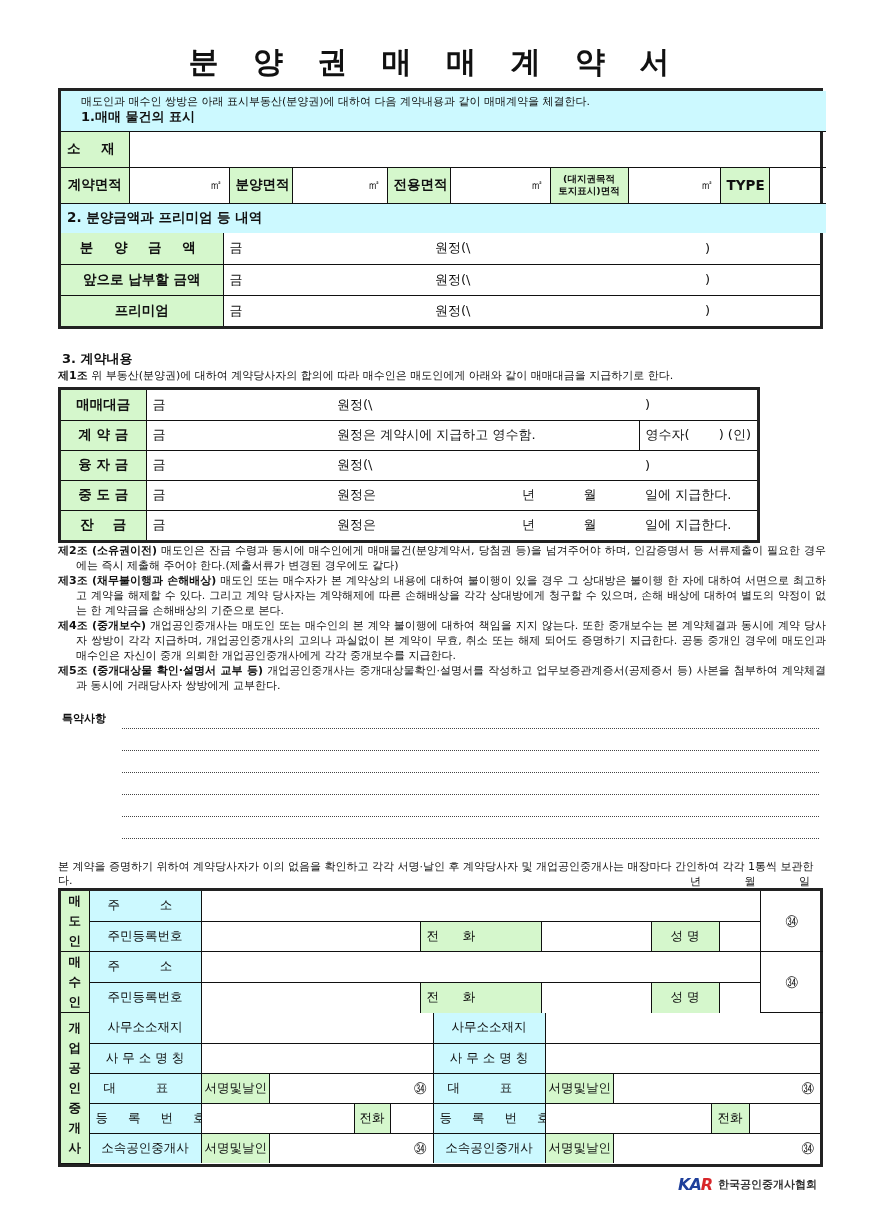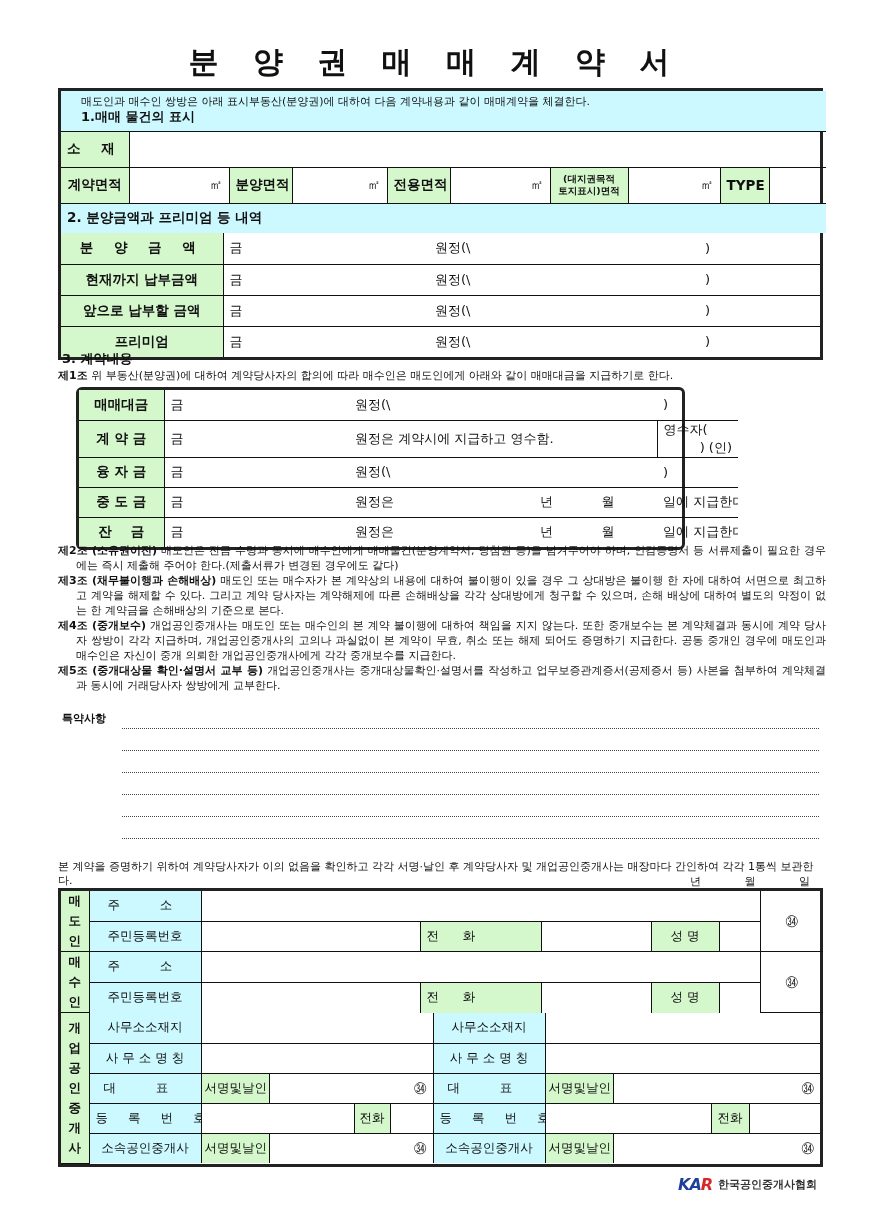--- a/index.html
+++ b/index.html
@@ -27,21 +27,21 @@
   #sec1 { left: 58px; top: 88px; width: 765px; }
   #sec1 .head td { height: 40px; vertical-align: top; padding-top: 4px; padding-left: 20px; }
   .intro { font-size: 11px; line-height: 14px; }
   .head-title { font-size: 13px; font-weight: bold; line-height: 16px; }
   .sec2-title { font-size: 13.5px; font-weight: bold; }
   .small2 { font-size: 9.5px; line-height: 12px; text-align: center; font-weight: bold; padding: 0 6px; }
 
   .s3-heading { position: absolute; left: 62px; top: 350px; font-size: 13px; font-weight: bold; }
   .art1 { position: absolute; left: 58px; top: 368px; width: 770px; font-size: 11px; }
 
-  #sec3 { left: 76px; top: 387px; width: 609px; border-radius: 6px; }
+  #sec3 { left: 58px; top: 387px; width: 702px; }
   #sec3 td { height: 30px; }
 
   .articles { position: absolute; left: 58px; top: 543px; width: 768px; font-size: 11px; line-height: 15px; text-align: justify; }
   .articles p { padding-left: 18px; text-indent: -18px; }
   .articles b { font-weight: bold; }
 
   .special-label { position: absolute; left: 62px; top: 711px; font-size: 11px; font-weight: bold; }
   .dots { position: absolute; left: 122px; width: 697px; border-bottom: 1px dotted #444; height: 1px; }
 
   .closing { position: absolute; left: 58px; top: 860px; width: 768px; font-size: 11px; line-height: 14px; }
@@ -117,26 +117,20 @@
         <col>
       </colgroup>
     <tbody>
         <tr style="height:31px">
       <td class="green lbl spread">분 양 금 액</td>
       <td style="border-right:none">금</td>
       <td style="border-left:none;border-right:none">원정(\</td>
       <td style="border-left:none">)</td>
     </tr>
     <tr style="height:31px">
-      <td class="green lbl">현재까지 납부금액</td>
-      <td style="border-right:none">금</td>
-      <td style="border-left:none;border-right:none">원정(\</td>
-      <td style="border-left:none">)</td>
-    </tr>
-    <tr style="height:31px">
       <td class="green lbl">앞으로 납부할 금액</td>
       <td style="border-right:none">금</td>
       <td style="border-left:none;border-right:none">원정(\</td>
       <td style="border-left:none">)</td>
     </tr>
     <tr style="height:31px">
       <td class="green lbl">프리미엄</td>
       <td style="border-right:none">금</td>
       <td style="border-left:none;border-right:none">원정(\</td>
       <td style="border-left:none">)</td>

